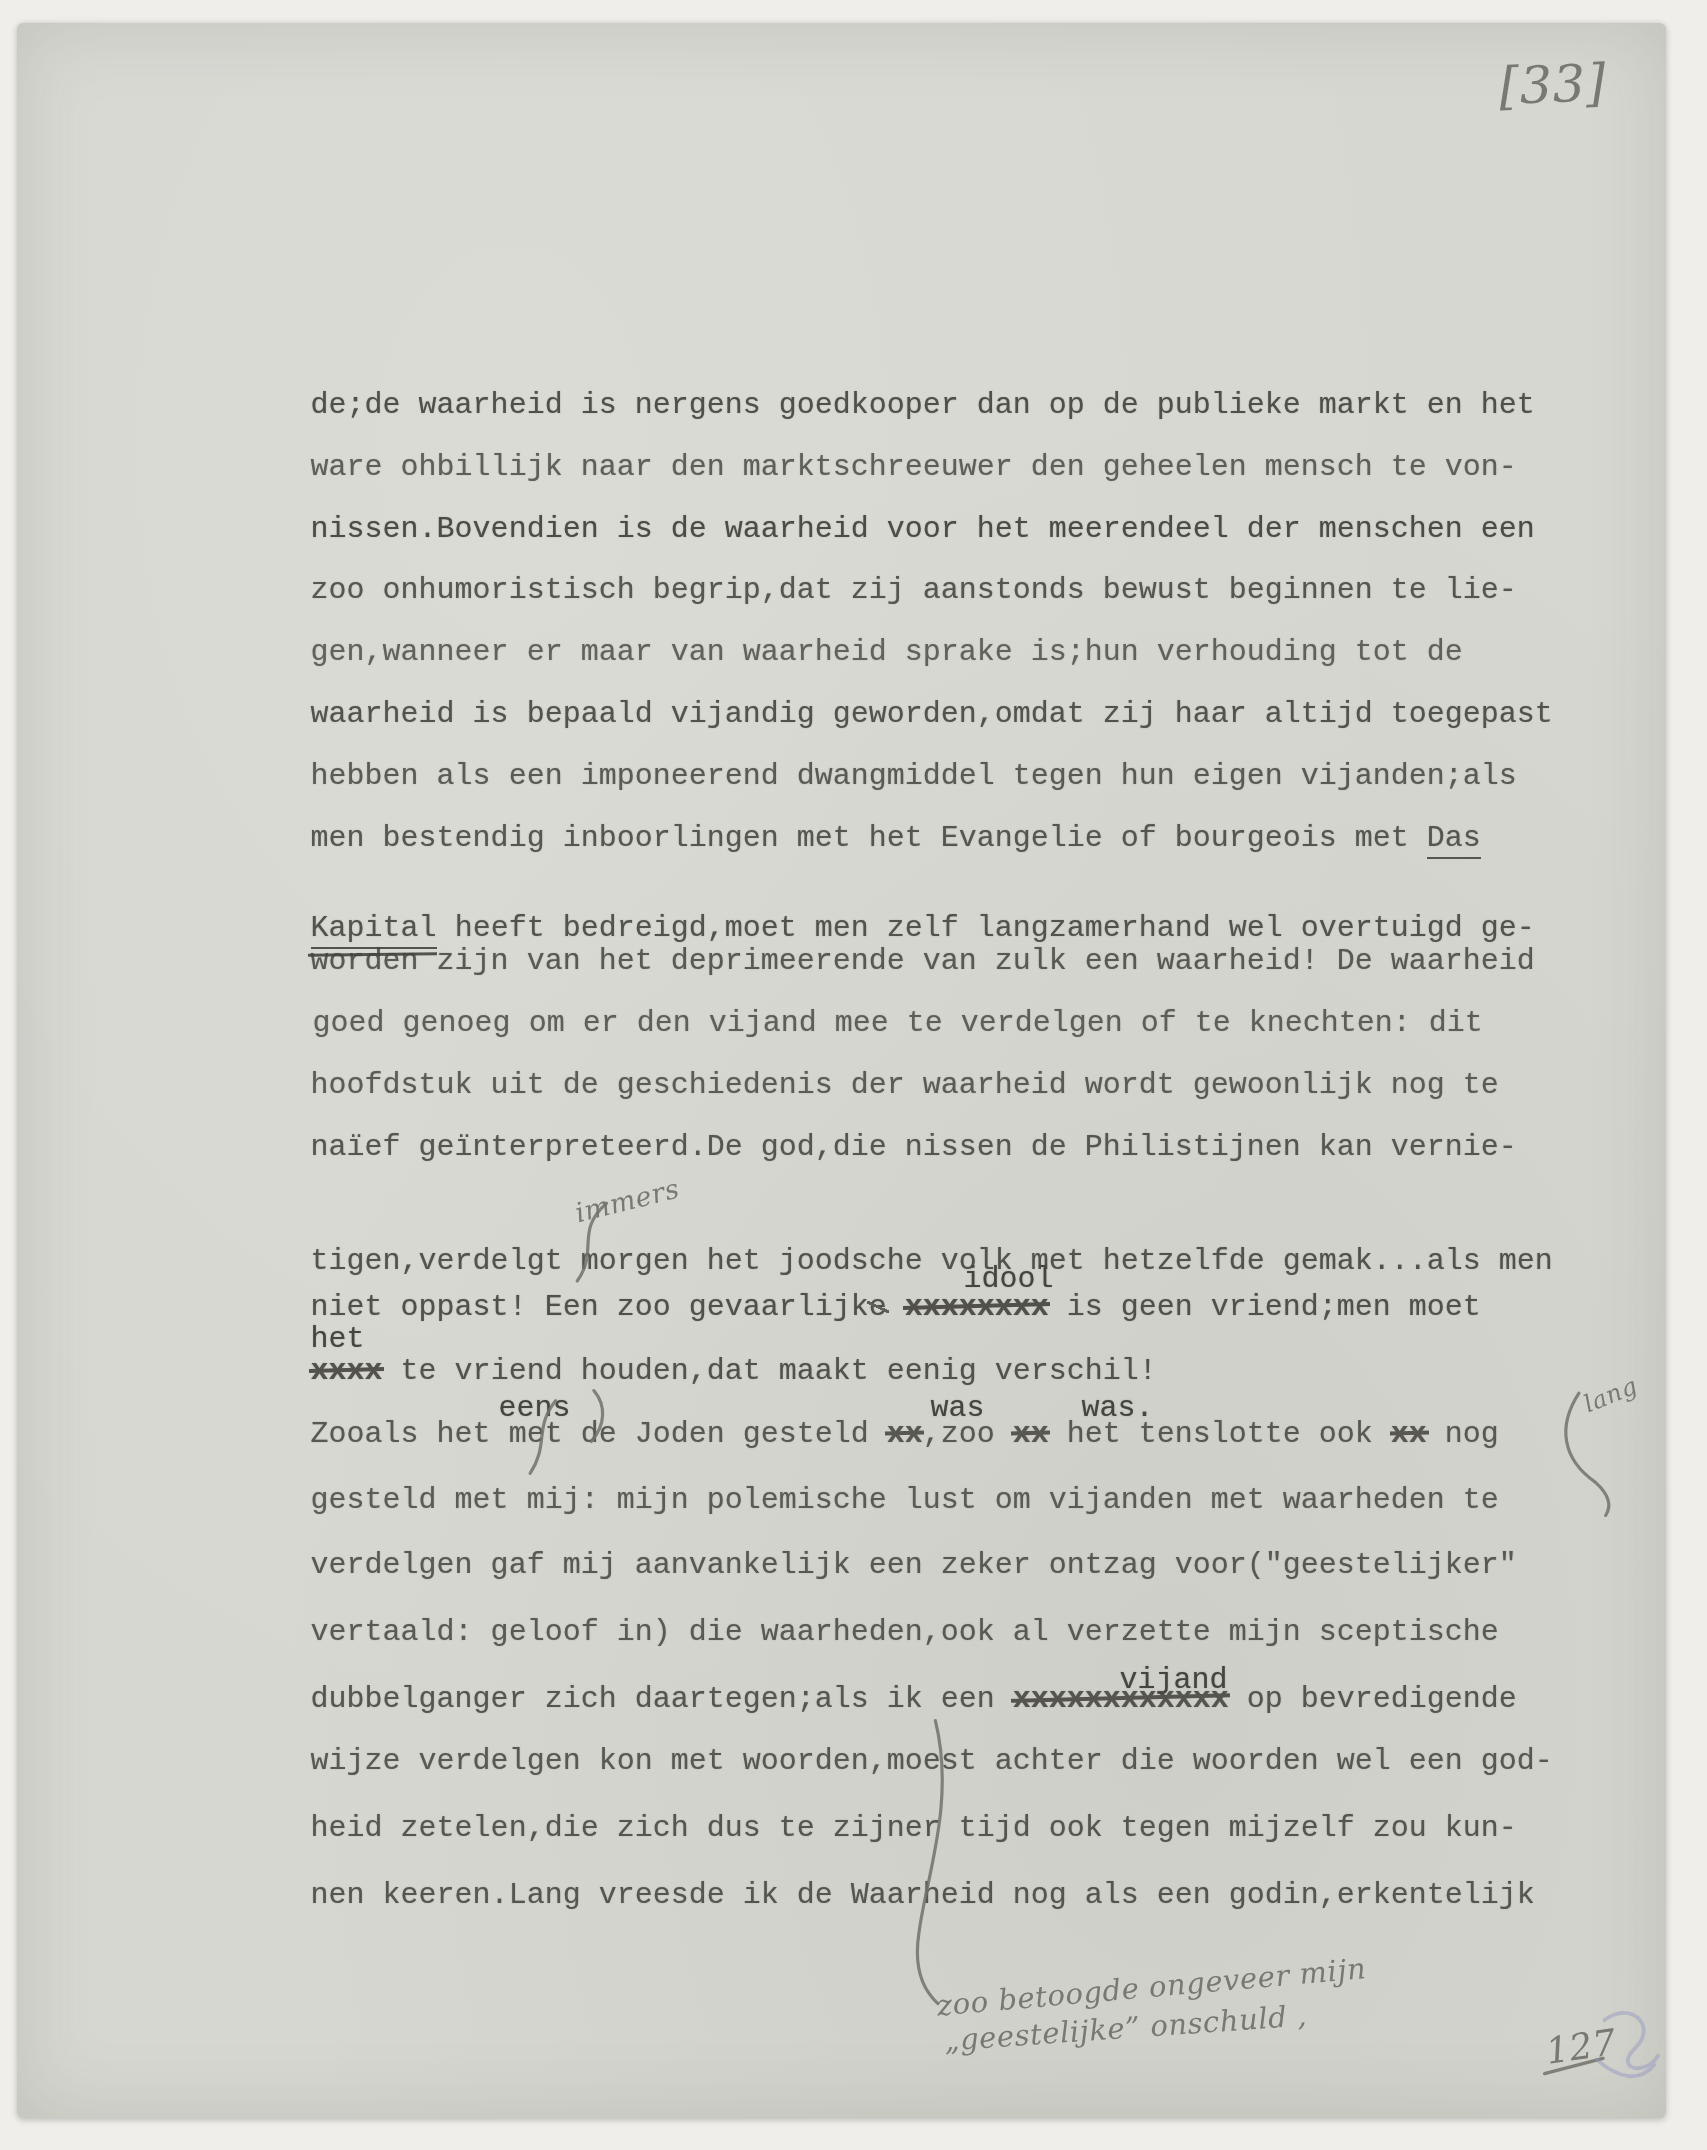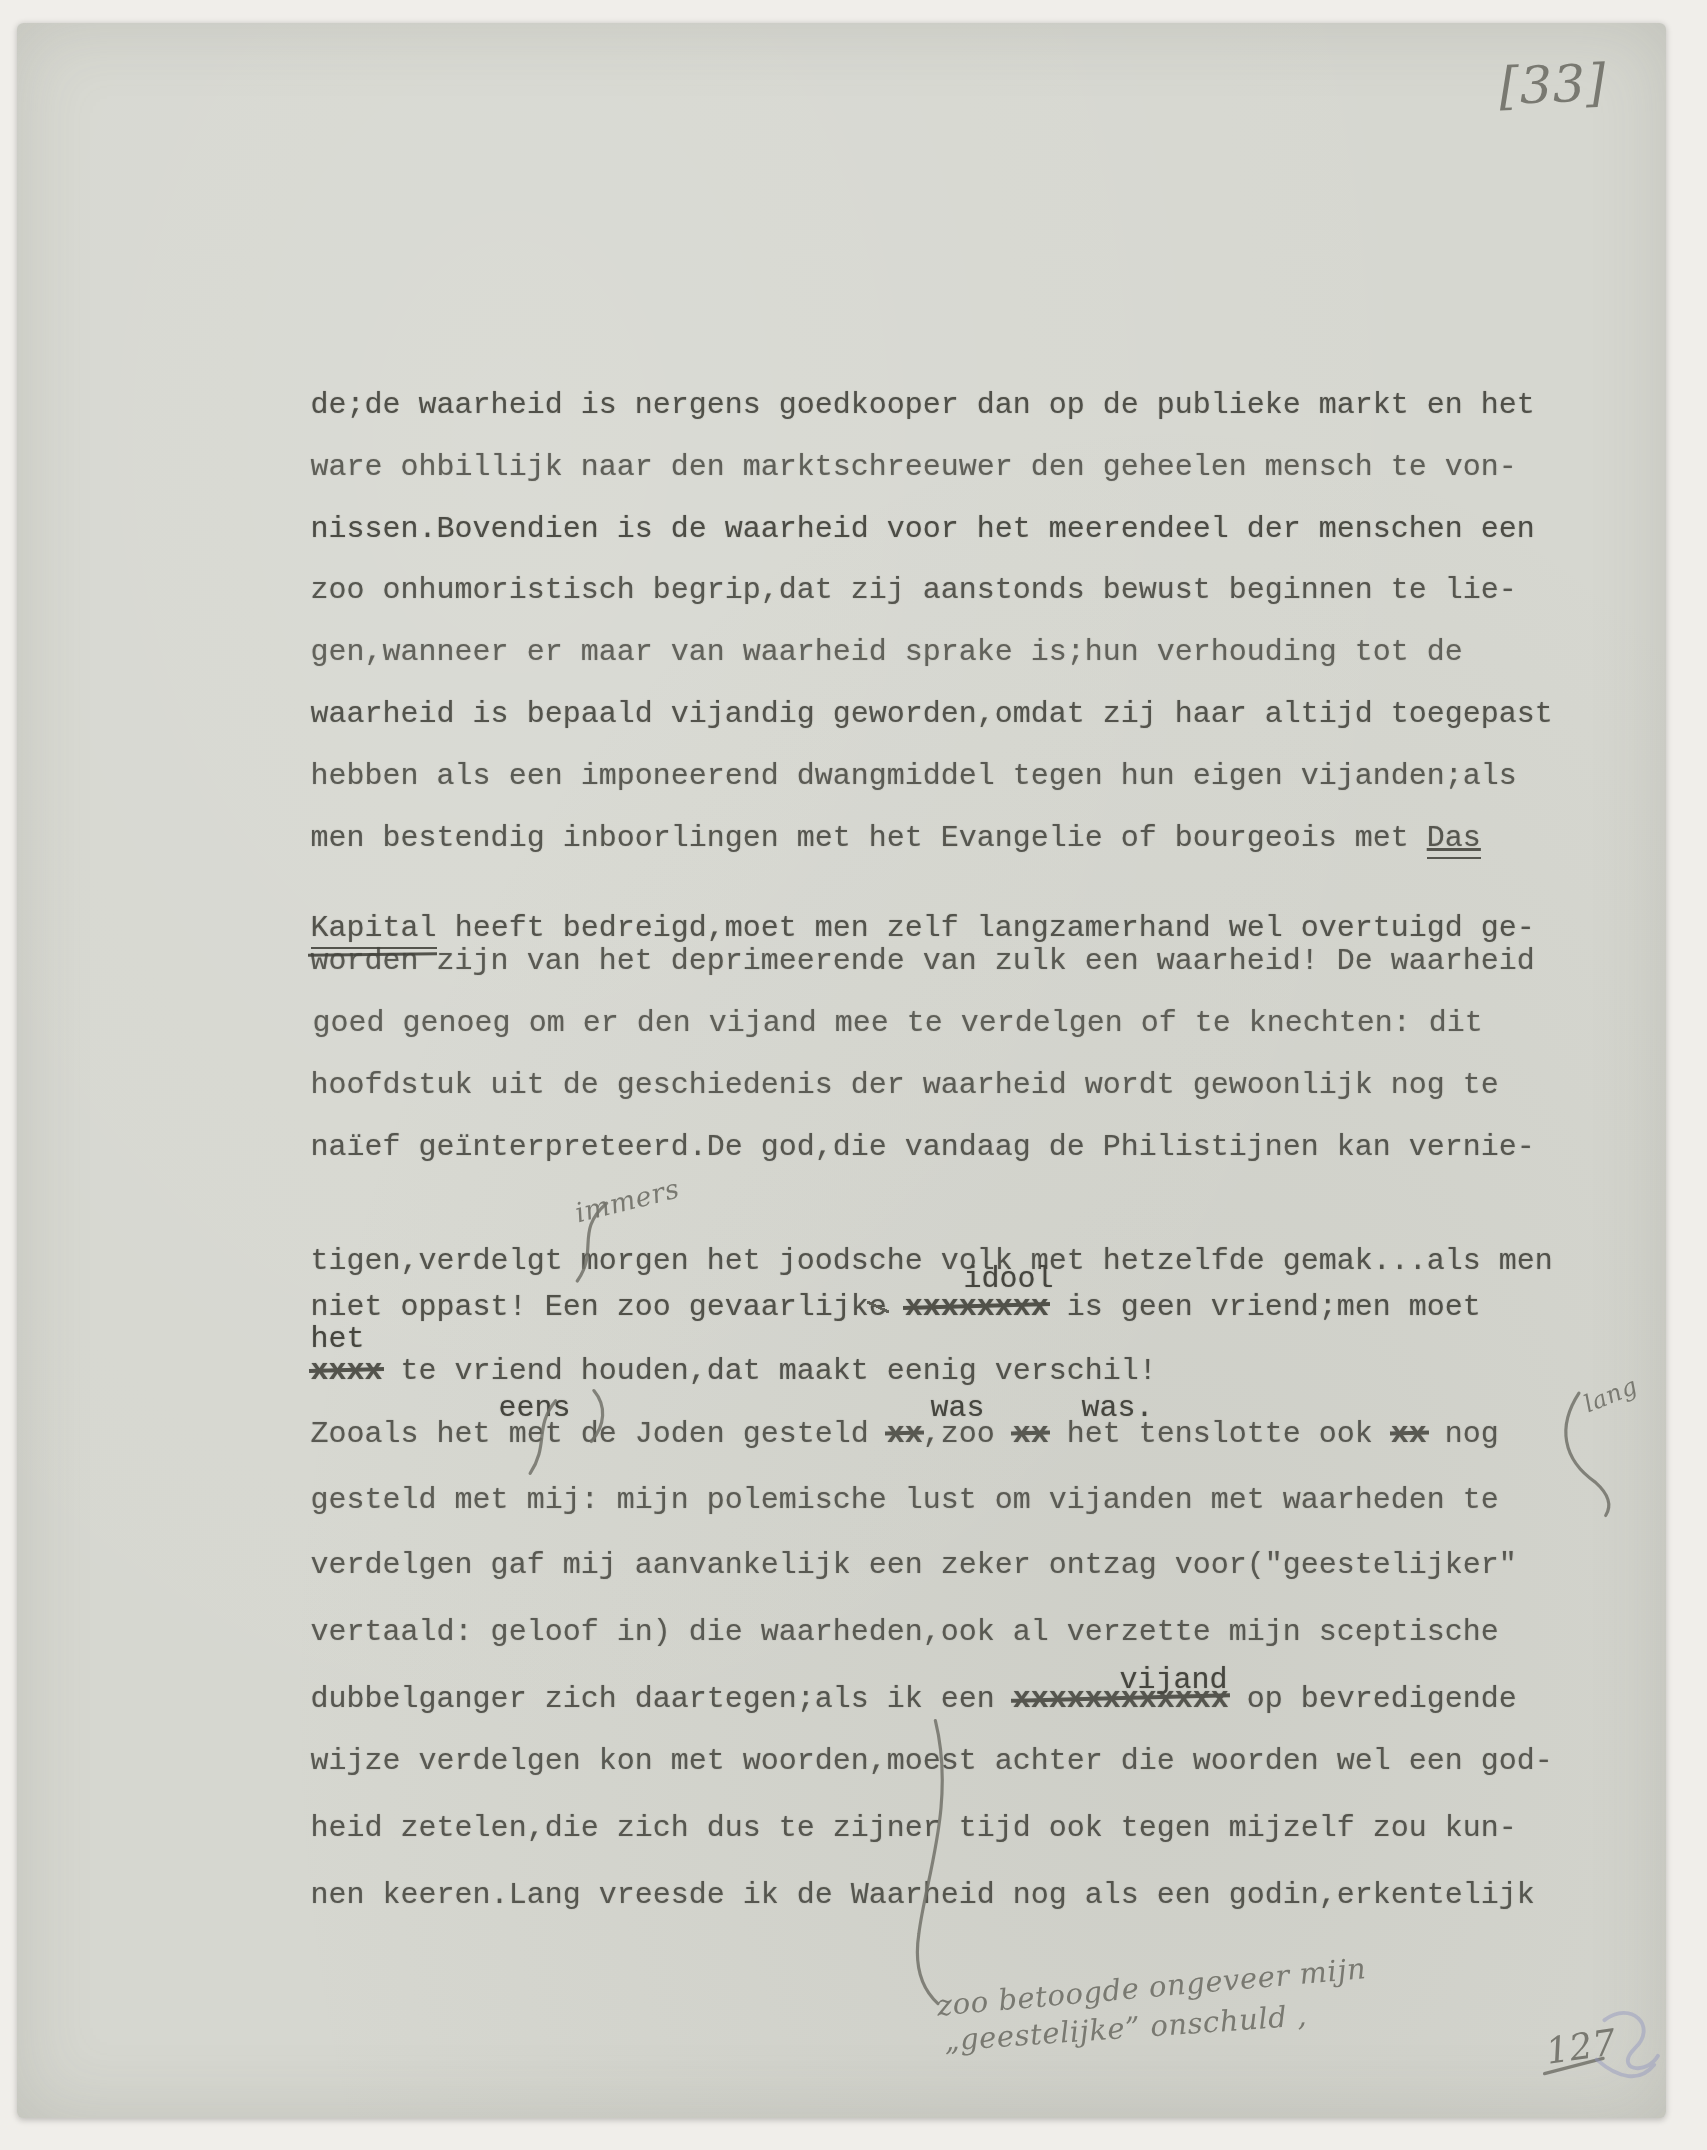--- a/index.html
+++ b/index.html
@@ -24,21 +24,21 @@
   .tline{
     position:absolute;
     white-space:pre;
     font-family:"Liberation Mono", monospace;
     font-size:30px;
     line-height:1;
     color:#45453e;
     text-shadow:0 0 1.3px rgba(62,62,56,0.45);
   }
   .seg{position:relative;}
-  .u1{border-bottom:2.5px solid currentColor;padding-bottom:1.9px;text-decoration:underline;}
+  .u1{border-bottom:2.5px solid currentColor;padding-bottom:1.9px;}
   .u2{border-bottom:2.5px solid currentColor;padding-bottom:1.9px;}
   .u2::after{content:"";position:absolute;left:-2.5px;right:0;bottom:-8.3px;height:2.5px;background:currentColor;transform:rotate(-0.6deg);}
   .xo{font-weight:bold;}
   .xo::after{content:"";position:absolute;left:-1.3px;right:-1.3px;top:42%;height:3.8px;background:currentColor;transform:rotate(-1.5deg);}
   .sl::after{content:"";position:absolute;left:-1.9px;right:-1.9px;top:-12%;bottom:-12%;
     background:linear-gradient(25deg, transparent 47%, #55554d 47%, #55554d 53%, transparent 53%);}
   .hand{
     position:absolute;
     font-family:"DejaVu Serif", serif;
     font-style:italic;
@@ -69,21 +69,21 @@
       <div class="tline" style="left: 294px; top: 491px; opacity: 0.95;"><span class="seg">nissen.Bovendien is de waarheid voor het meerendeel der menschen een</span></div>
       <div class="tline" style="left: 294px; top: 552px; opacity: 0.88;"><span class="seg">zoo onhumoristisch begrip,dat zij aanstonds bewust beginnen te lie-</span></div>
       <div class="tline" style="left: 294px; top: 614px; opacity: 0.8;"><span class="seg">gen,wanneer er maar van waarheid sprake is;hun verhouding tot de</span></div>
       <div class="tline" style="left: 294px; top: 676px; opacity: 0.9;"><span class="seg">waarheid is bepaald vijandig geworden,omdat zij haar altijd toegepast</span></div>
       <div class="tline" style="left: 294px; top: 738px; opacity: 0.85;"><span class="seg">hebben als een imponeerend dwangmiddel tegen hun eigen vijanden;als</span></div>
       <div class="tline" style="left: 294px; top: 800px; opacity: 0.88;"><span class="seg">men bestendig inboorlingen met het Evangelie of bourgeois met </span><span class="seg u1">Das</span></div>
       <div class="tline" style="left: 294px; top: 890px; opacity: 0.9;"><span class="seg u2">Kapital</span><span class="seg"> heeft bedreigd,moet men zelf langzamerhand wel overtuigd ge-</span></div>
       <div class="tline" style="left: 294px; top: 923px; opacity: 0.86;"><span class="seg">worden zijn van het deprimeerende van zulk een waarheid! De waarheid</span></div>
       <div class="tline" style="left: 296px; top: 985px; opacity: 0.82;"><span class="seg">goed genoeg om er den vijand mee te verdelgen of te knechten: dit</span></div>
       <div class="tline" style="left: 294px; top: 1047px; opacity: 0.84;"><span class="seg">hoofdstuk uit de geschiedenis der waarheid wordt gewoonlijk nog te</span></div>
-      <div class="tline" style="left: 294px; top: 1109px; opacity: 0.88;"><span class="seg">naïef geïnterpreteerd.De god,die vandaag de Philistijnen kan vernie-</span></div>
+      <div class="tline" style="left: 294px; top: 1109px; opacity: 0.88;"><span class="seg">naïef geïnterpreteerd.De god,die nissen de Philistijnen kan vernie-</span></div>
       <div class="tline" style="left: 294px; top: 1223px; opacity: 0.9;"><span class="seg">tigen,verdelgt </span><span class="seg">morgen het joodsche volk met hetzelfde gemak...als men</span></div>
       <div class="tline" style="left: 294px; top: 1269px; opacity: 0.92;"><span class="seg">niet oppast! Een zoo gevaarlijk</span><span class="seg sl">e</span><span class="seg"> </span><span class="seg xo">xxxxxxxx</span><span class="seg"> is geen vriend;men moet</span></div>
       <div class="tline" style="left: 294px; top: 1333px; opacity: 0.9;"><span class="seg xo">xxxx</span><span class="seg"> te vriend houden,dat maakt eenig verschil!</span></div>
       <div class="tline" style="left: 294px; top: 1396px; opacity: 0.86;"><span class="seg">Zooals het met de Joden gesteld </span><span class="seg xo">xx</span><span class="seg">,zoo </span><span class="seg xo">xx</span><span class="seg"> het tenslotte ook </span><span class="seg xo">xx</span><span class="seg"> nog</span></div>
       <div class="tline" style="left: 294px; top: 1462px; opacity: 0.84;"><span class="seg">gesteld met mij: mijn polemische lust om vijanden met waarheden te</span></div>
       <div class="tline" style="left: 294px; top: 1527px; opacity: 0.86;"><span class="seg">verdelgen gaf mij aanvankelijk een zeker ontzag voor("geestelijker"</span></div>
       <div class="tline" style="left: 294px; top: 1594px; opacity: 0.85; text-align: center;"><span class="seg">vertaald: geloof in) die waarheden,ook al verzette mijn sceptische</span></div>
       <div class="tline" style="left: 294px; top: 1661px; opacity: 0.88; text-align: center;"><span class="seg">dubbelganger zich daartegen;als ik een </span><span class="seg xo">xxxxxxxxxxxx</span><span class="seg"> op bevredigende</span></div>
       <div class="tline" style="left: 294px; top: 1723px; opacity: 0.86;"><span class="seg">wijze verdelgen kon met woorden,moest achter die woorden wel een god-</span></div>
       <div class="tline" style="left: 294px; top: 1790px; opacity: 0.88;"><span class="seg">heid zetelen,die zich dus te zijner tijd ook tegen mijzelf zou kun-</span></div>

